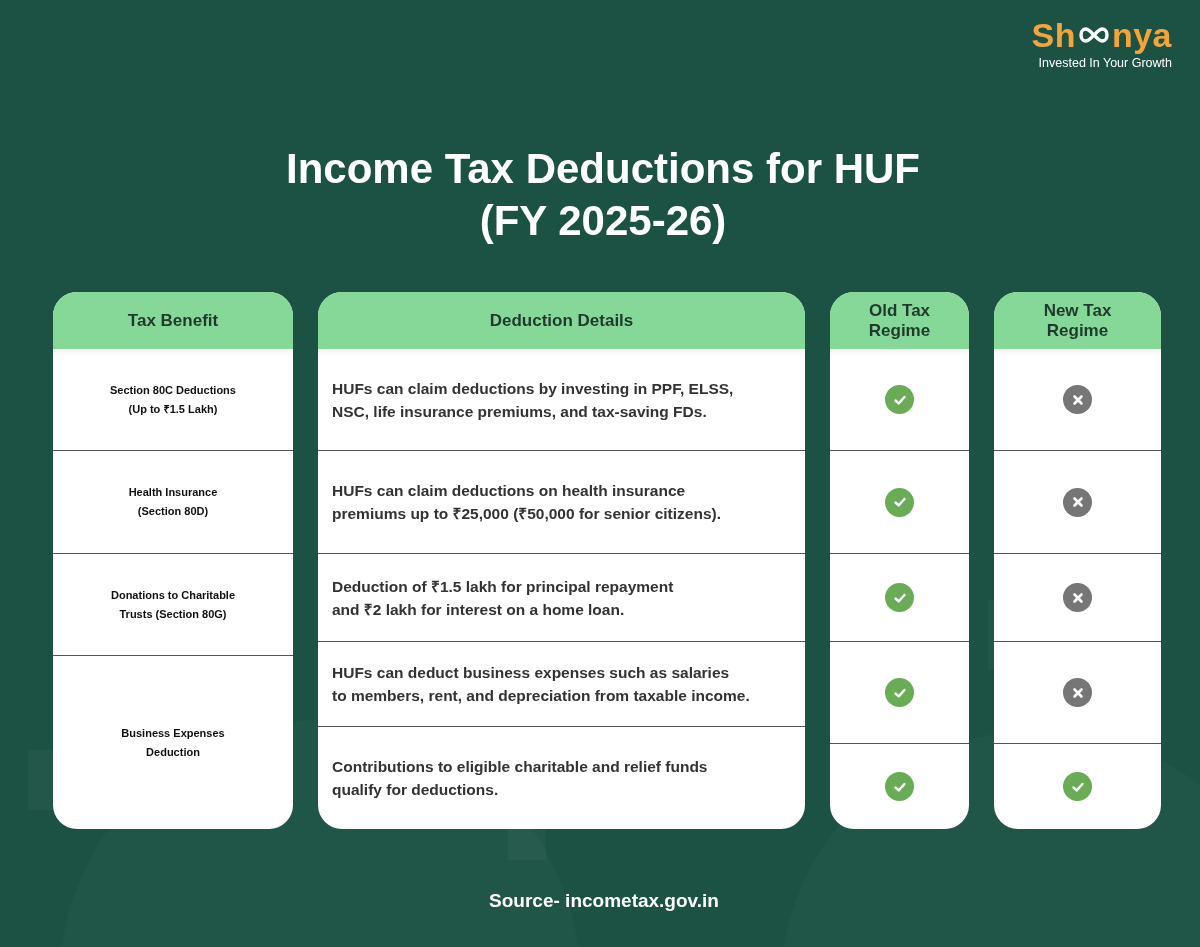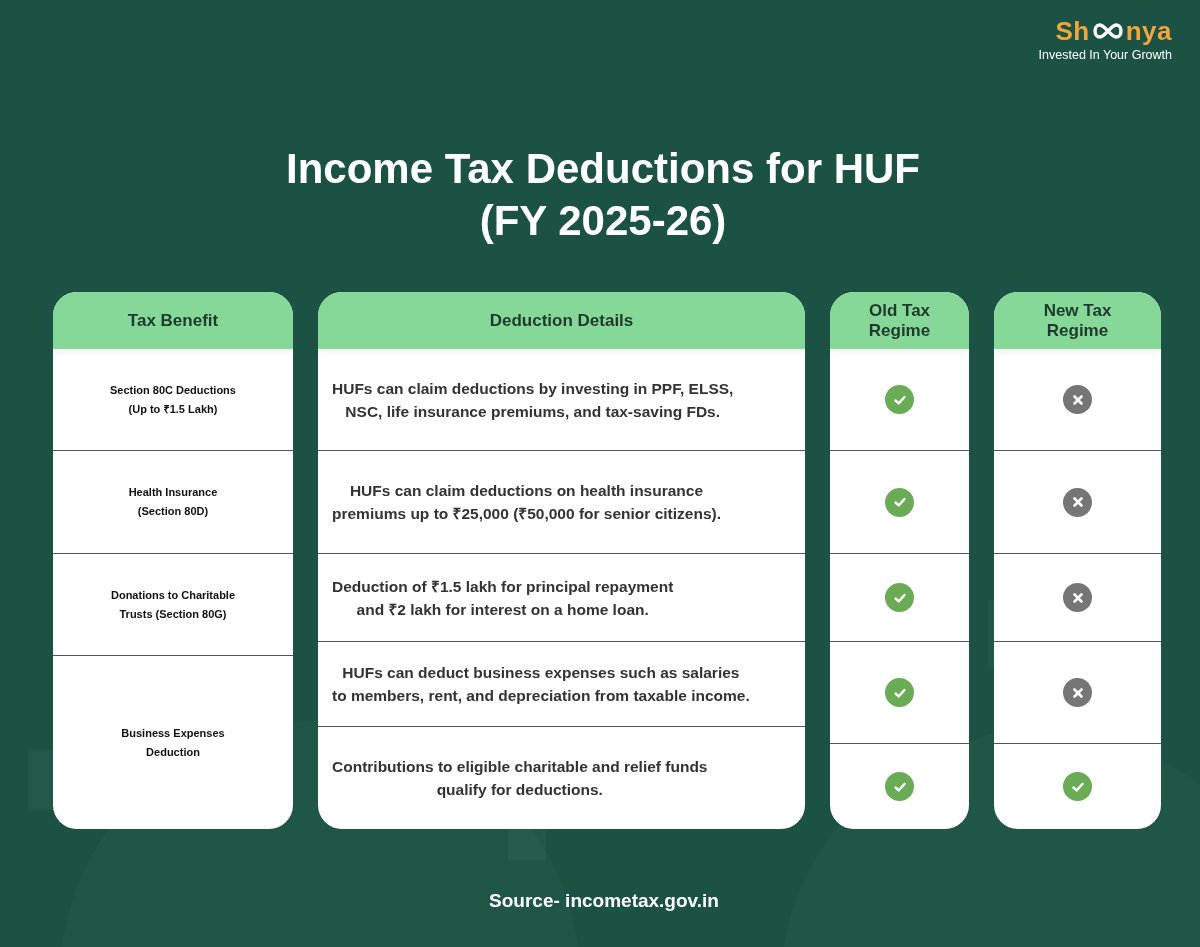--- a/index.html
+++ b/index.html
@@ -7,21 +7,21 @@
   body {
     background: #1b5244;
     font-family: "DejaVu Sans", "Liberation Sans", sans-serif;
     position: relative;
     color: #111;
   }
   .bg-shape { position: absolute; border-radius: 50%; background: rgba(255,255,255,0.025); }
   .bg-rect { position: absolute; background: rgba(255,255,255,0.03); }
 
   .logo { position: absolute; right: 28px; top: 18px; text-align: right; }
-  .logo-word { font-family: "Liberation Sans", sans-serif; font-weight: 700; font-size: 26px; color: #f3a53c; letter-spacing: 0.5px; line-height: 1; display: flex; align-items: center; justify-content: flex-end; margin-left: 24px; }
+  .logo-word { font-family: "Liberation Sans", sans-serif; font-weight: 700; font-size: 34px; color: #f3a53c; letter-spacing: 0.5px; line-height: 1; display: flex; align-items: center; justify-content: flex-end; margin-left: 24px; }
   .logo-inf { display: inline-block; width: 34px; height: 20px; margin: 0 1px; }
   .logo-tag { font-family: "Liberation Sans", sans-serif; font-size: 12.5px; color: #ffffff; margin-top: 4px; }
 
   .title {
     position: absolute; left: 6px; right: 0; top: 143px;
     text-align: center; color: #ffffff;
     font-family: "Liberation Sans", sans-serif; font-weight: 700;
     font-size: 42px; line-height: 52px;
   }
 
@@ -40,21 +40,21 @@
   .cell {
     display: flex; align-items: center; justify-content: center; text-align: center;
     border-bottom: 1.5px solid #555;
   }
   .cell:last-child { border-bottom: none; }
   .r1 { height: 102px; } .r2 { height: 103px; } .r3 { height: 88px; } .r4 { height: 102px; } .r5 { flex: 1; }
 
   .c-benefit { left: 53px; width: 240px; }
   .c-benefit .cell { font-family: "Liberation Sans", sans-serif; font-weight: 700; font-size: 11px; line-height: 19px; padding: 0 14px; color: #111; }
   .c-details { left: 318px; width: 487px; }
-  .c-details .cell { justify-content: flex-start; text-align: center; padding: 0 14px; font-family: "Liberation Sans", sans-serif; font-size: 15.5px; line-height: 23px; color: #333; font-weight: 600; }
+  .c-details .cell { justify-content: flex-start; text-align: left; padding: 0 14px; font-family: "Liberation Sans", sans-serif; font-size: 15.5px; line-height: 23px; color: #333; font-weight: 600; }
   .c-old { left: 830px; width: 139px; }
   .c-new { left: 994px; width: 167px; }
 
   .ico { width: 29px; height: 29px; border-radius: 50%; display: flex; align-items: center; justify-content: center; }
   .ico.yes { background: #6aab56; }
   .ico.no { background: #767676; }
   .ico svg { width: 16px; height: 16px; }
 
   .source {
     position: absolute; left: 0; right: 0; top: 890px; text-align: center;

